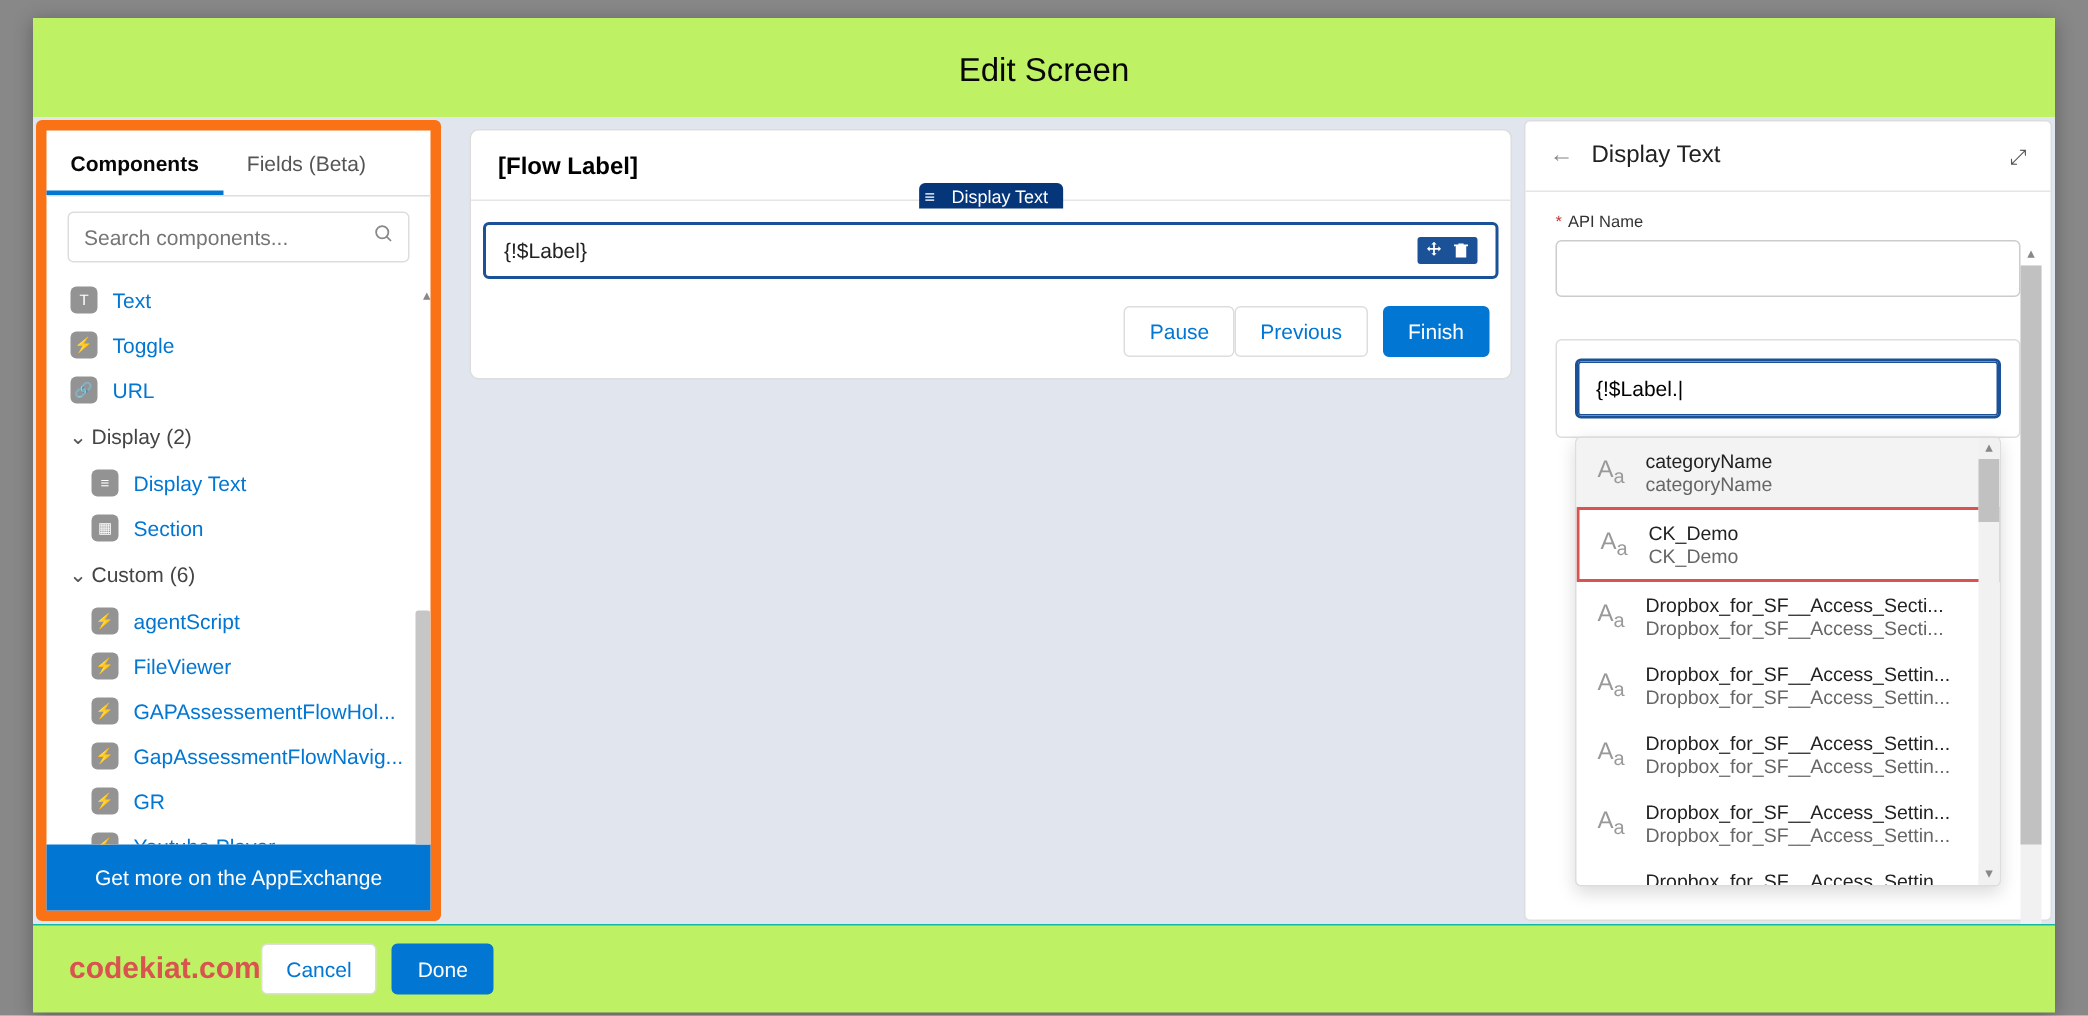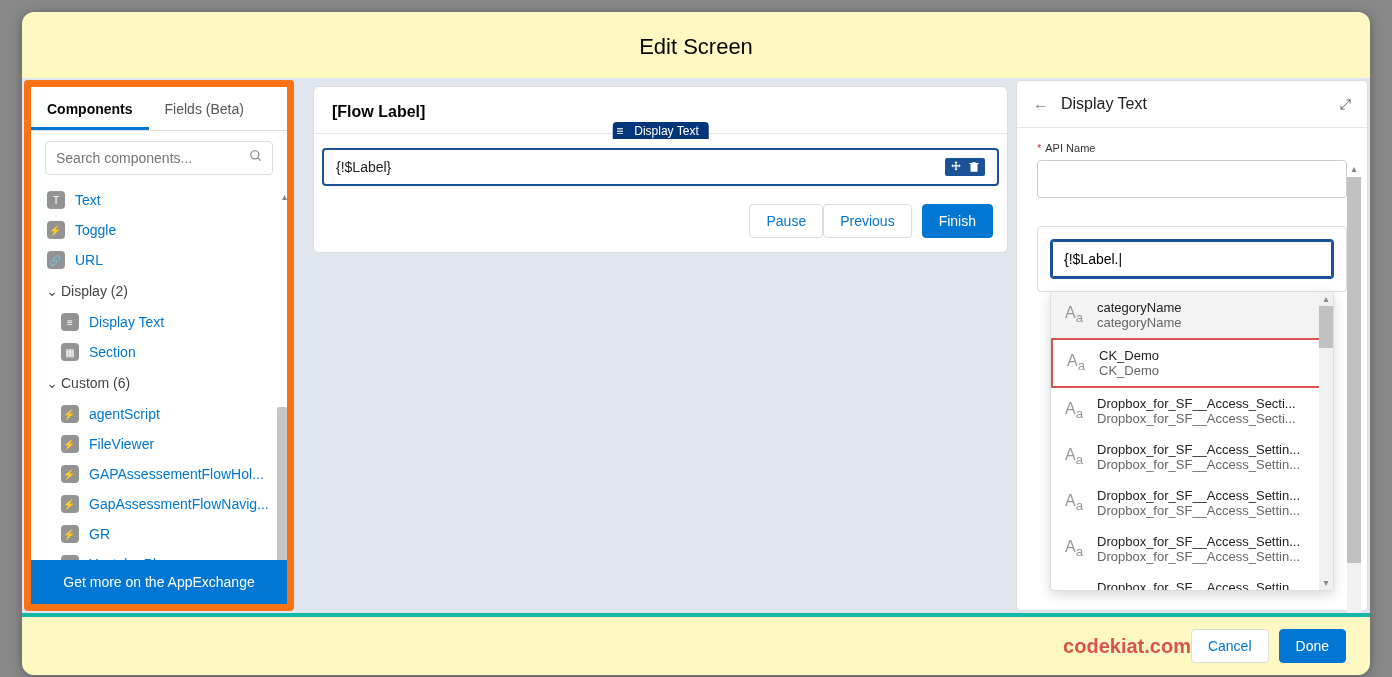--- a/index.html
+++ b/index.html
@@ -1,17 +1,17 @@
 <!DOCTYPE html>
 <html><head>
 <meta charset="utf-8">
 <style>
 * { margin:0; padding:0; box-sizing:border-box; font-family:-apple-system,BlinkMacSystemFont,"Segoe UI",Arial,sans-serif; }
 body { background:#888; width:1392px; height:677px; overflow:hidden; }
-.modal { position:absolute; left:22px; top:12px; right:22px; bottom:2px; background:#fef9c3; border-radius:12px; display:flex; flex-direction:column; box-shadow:0 2px 12px rgba(0,0,0,0.3); }
+.modal { position:absolute; left:22px; top:12px; right:22px; bottom:2px; background:#bef264; border-radius:0; display:flex; flex-direction:column; box-shadow:0 2px 12px rgba(0,0,0,0.3); }
 .modal-header { text-align:center; padding:22px 0 18px; font-size:22px; color:#080707; }
 .modal-body { flex:1; display:flex; background:#e0e5ee; overflow:hidden; }
 .left-panel { width:270px; background:#fff; border:7px solid #f97316; border-radius:4px; margin:2px; display:flex; flex-direction:column; }
 .tabs { display:flex; border-bottom:1px solid #ddd; }
 .tab { padding:14px 16px 10px; font-size:14px; color:#555; cursor:pointer; }
 .tab.active { font-weight:700; border-bottom:3px solid #0176d3; color:#080707; }
 .search-wrap { padding:10px 14px; }
 .search-box { width:100%; padding:8px 30px 8px 10px; border:1px solid #ddd; border-radius:4px; font-size:14px; position:relative; }
 .search-wrap-inner { position:relative; }
 .search-icon { position:absolute; right:10px; top:8px; color:#888; font-size:14px; }
@@ -57,21 +57,21 @@
 .dd-item:hover, .dd-item.hover { background:#f3f3f3; }
 .dd-icon { width:20px; color:#999; font-size:16px; margin-right:12px; }
 .dd-text { font-size:13px; }
 .dd-text .t1 { color:#222; }
 .dd-text .t2 { color:#666; }
 .dd-highlight { border:2px solid #d9534f; }
 .dd-scroll-track { position:absolute; right:0; top:0; width:14px; height:100%; background:#f1f1f1; }
 .dd-scroll-thumb { position:absolute; top:0; right:0; width:14px; height:42px; background:#c1c1c1; }
 .dd-scroll-btn { position:absolute; right:0; width:14px; height:14px; background:#f1f1f1; color:#888; font-size:10px; text-align:center; line-height:14px; }
 
-.modal-footer { padding:12px 24px; display:flex; justify-content:flex-end; align-items:center; border-top:4px solid #14b8a6; }
+.modal-footer { padding:12px 24px; display:flex; justify-content:flex-start; align-items:center; border-top:1px solid #14b8a6; }
 .brand { color:#d9534f; font-size:20px; font-weight:600; }
 .footer-btns { display:flex; gap:10px; }
 .outer-scroll { position:absolute; right:6px; top:96px; width:14px; height:466px; background:#f1f1f1; }
 .outer-thumb { position:absolute; top:0; width:14px; height:386px; background:#c1c1c1; }
 .outer-btn { position:absolute; right:0; width:14px; height:14px; color:#888; font-size:10px; text-align:center; }
 </style>
 </head>
 <body>
 
 <div class="modal">

